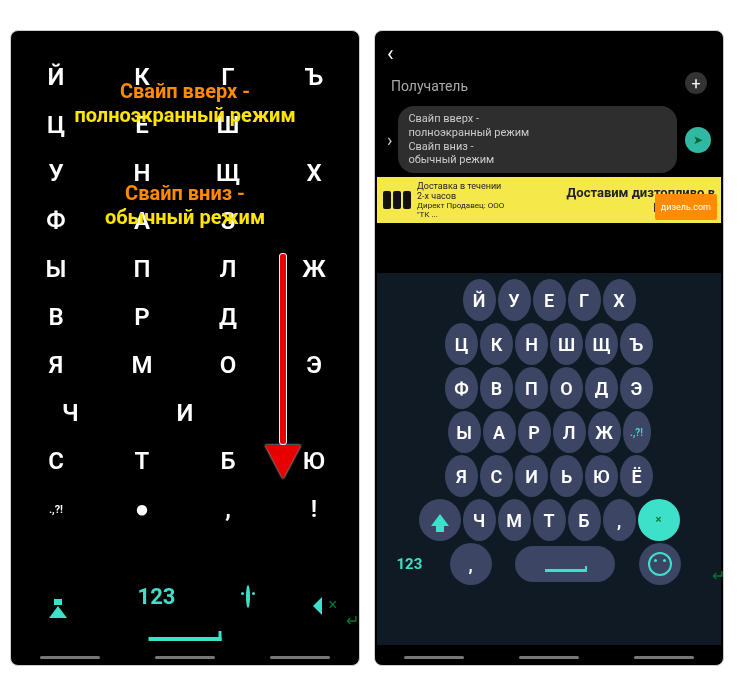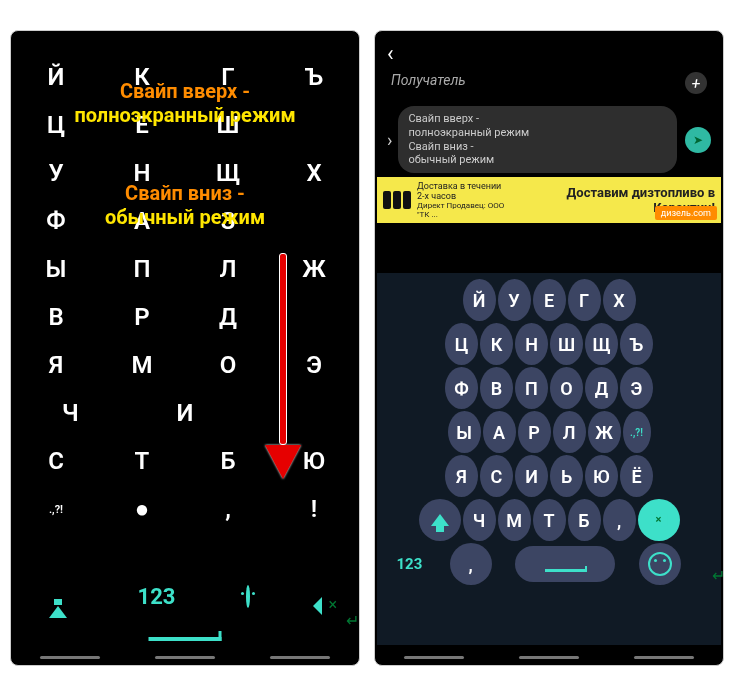--- a/index.html
+++ b/index.html
@@ -123,25 +123,24 @@
   .r-head {
     display: flex;
     align-items: center;
     color: #fff;
     padding: 8px 14px 4px 10px;
     font-size: 18px;
   }
   .r-head .back { font-size: 22px; margin-right: 12px; }
   .r-recipient {
     display: flex;
-    align-items: flex-start;
+    align-items: flex-end;
     padding: 2px 14px 8px 14px;
     color: #aaa;
     font-size: 14px;
-    font-style: italic;
   }
   .r-recipient .plus {
     width: 22px; height: 22px;
     border-radius: 50%;
     background: #333;
     color: #fff;
     display: flex; align-items: center; justify-content: center;
     font-size: 16px;
     margin-left: auto;
   }
@@ -186,21 +185,21 @@
   .r-ad .sil {
     display: flex; gap: 2px;
   }
   .r-ad .sil span {
     width: 8px; height: 18px; background: #111; border-radius: 2px;
   }
   .r-ad-title { font-weight: 700; font-size: 13px; }
   .r-ad-btn {
     position: absolute; right: 4px; bottom: 3px;
     background: #ff8c00; color: #fff;
-    padding: 2px 6px; font-size: 9px; border-radius: 2px;
+    padding: 8px 6px; font-size: 9px; border-radius: 2px;
   }
 
   .r-kbd {
     position: absolute;
     top: 240px; left: 0; right: 0; bottom: 18px;
     background: #101a25;
     padding: 6px 4px 4px 4px;
     box-sizing: border-box;
   }
   .r-row {

